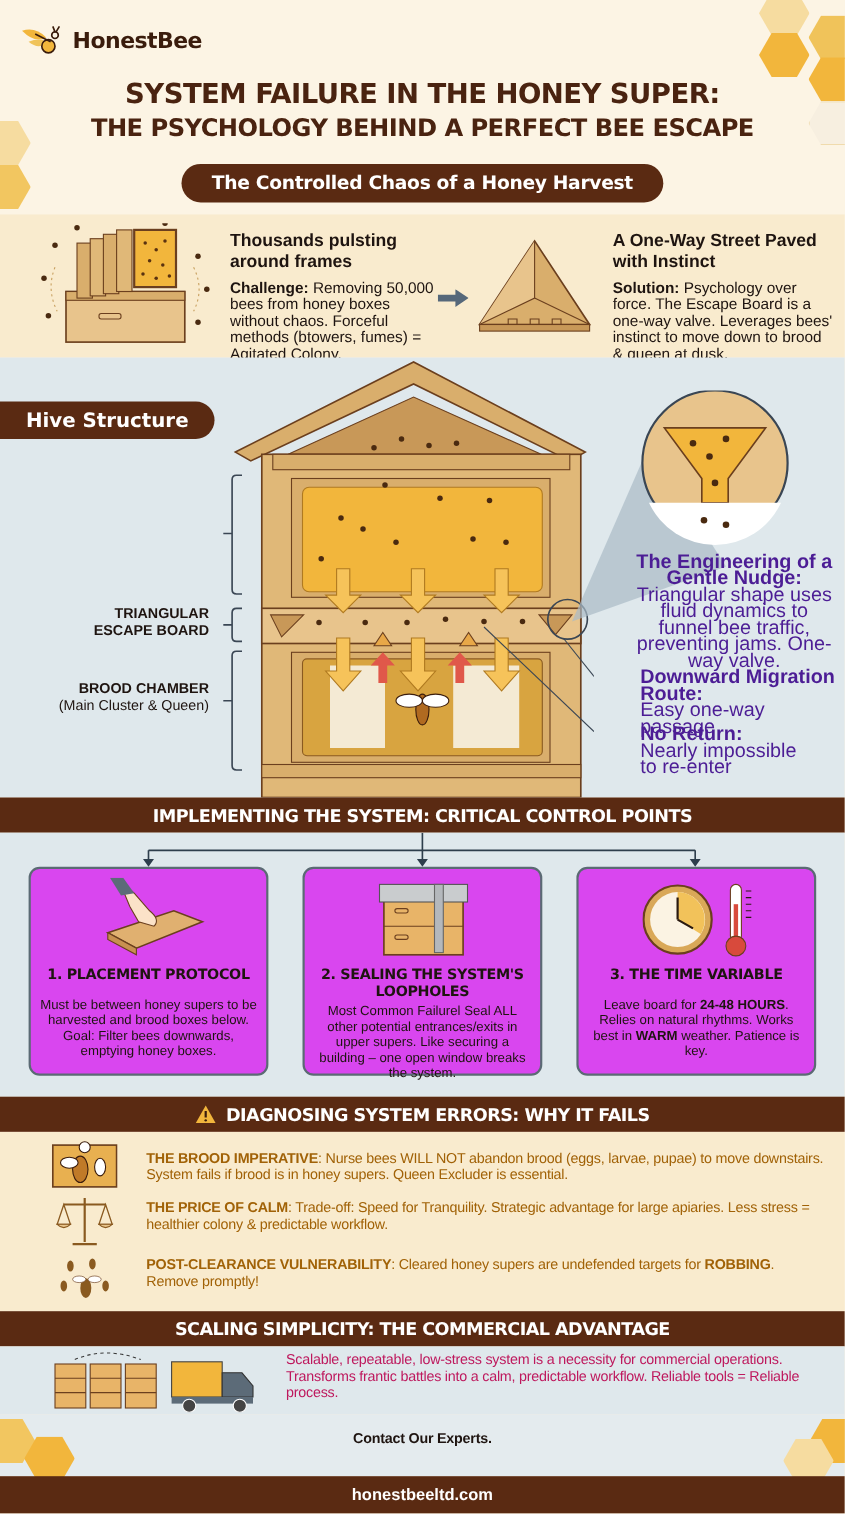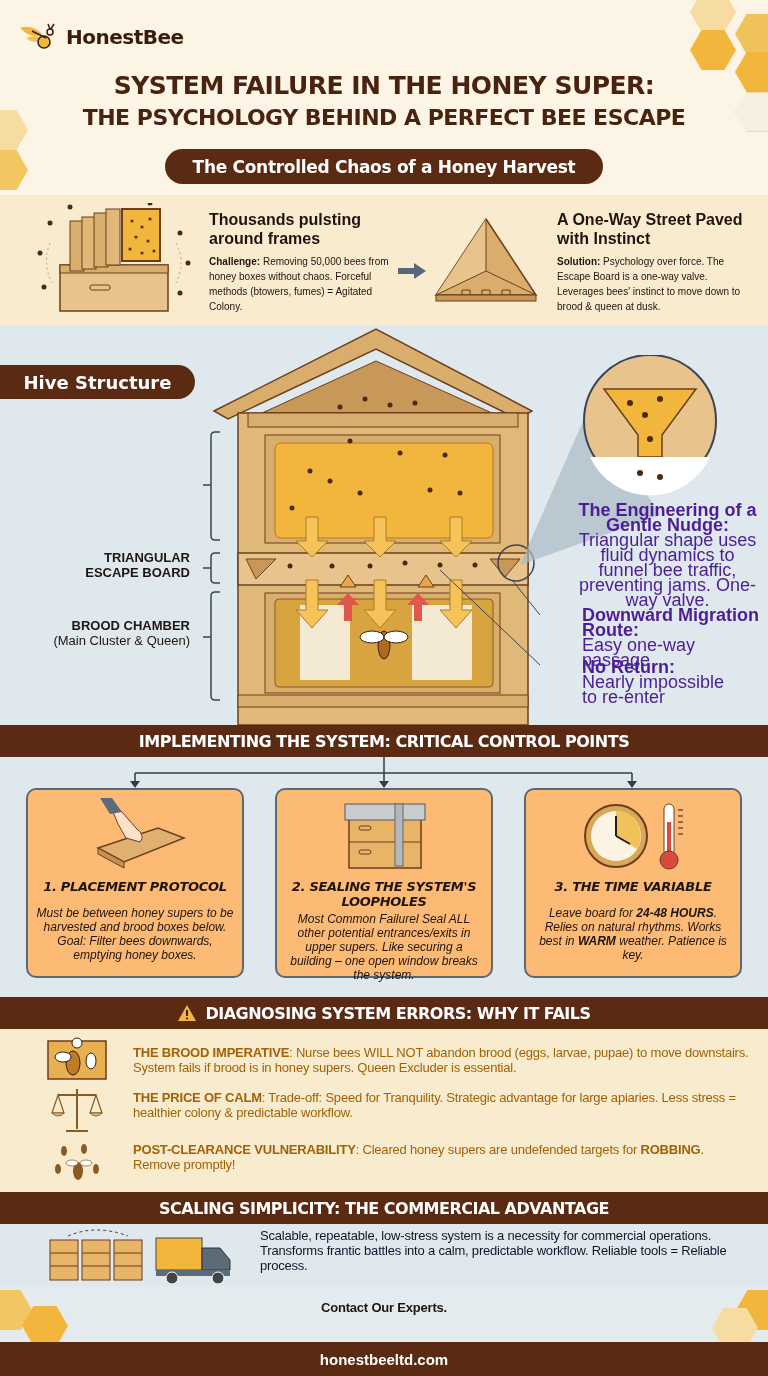--- a/index.html
+++ b/index.html
@@ -13,53 +13,53 @@
   #logo-text { font-weight: 700; font-size: 20px; color: #3a1c0c; font-family: "DejaVu Sans", sans-serif; letter-spacing: -0.5px; }
   #title { position: absolute; left: 0; top: 70px; width: 768px; text-align: center; font-family: "DejaVu Sans", sans-serif; font-weight: 700; color: #4a2310; line-height: 32px; }
   #title .l1 { font-size: 25px; letter-spacing: -0.5px; }
   #title .l2 { font-size: 22px; letter-spacing: -0.5px; }
   .pill { position: absolute; background: #5a2a12; color: #fff; font-family: "DejaVu Sans", sans-serif; font-weight: 700; border-radius: 20px; display: flex; align-items: center; justify-content: center; }
   #chaos-pill { left: 165px; top: 149px; width: 438px; height: 35px; font-size: 17px; letter-spacing: -0.3px; }
 
   
   #intro { position: absolute; left: 0; top: 195px; width: 768px; height: 130px; background: #f9ebce; }
   .ibox-title { font-weight: 700; font-size: 16px; line-height: 19px; color: #1e1410; }
-  .ibox-body { font-size: 10px; line-height: 15px; color: #1e1410; margin-top: 6px; }
+  .ibox-body { font-size: 14px; line-height: 15px; color: #1e1410; margin-top: 6px; }
   .ibox-body b { font-weight: 700; }
   #challenge { position: absolute; left: 209px; top: 15px; width: 190px; }
   #solution { position: absolute; left: 557px; top: 15px; width: 200px; }
   #arrow-mid { position: absolute; left: 398px; top: 68px; }
 
   
   #hive-section { position: absolute; left: 0; top: 325px; width: 768px; height: 400px; background: #dfe8ec; }
   #hive-pill { left: 0; top: 40px; width: 195px; height: 34px; border-radius: 0 20px 20px 0; font-size: 18px; }
   .hlabel { position: absolute; text-align: right; font-size: 13px; line-height: 15px; color: #1e1410; }
   .hlabel b { font-weight: 700; display: block; }
   .callout { position: absolute; font-size: 18px; line-height: 15px; color: #4c1d95; }
   .callout b { font-weight: 700; display: block; }
 
   
   .band { position: absolute; left: 0; width: 768px; background: #5a2a12; color: #fff; font-family: "DejaVu Sans", sans-serif; font-weight: 700; text-align: center; letter-spacing: -0.5px; display: flex; align-items: center; justify-content: center; gap: 8px; }
   #impl-band { top: 725px; height: 32px; font-size: 16px; }
   #impl-area { position: absolute; left: 0; top: 757px; width: 768px; height: 240px; background: #dfe8ec; }
-  .card { position: absolute; top: 31px; width: 218px; height: 190px; background: #fdba74; border: 2px solid #5b6a74; border-radius: 10px; text-align: center; font-style: italic; }
+  .card { position: absolute; top: 31px; width: 218px; height: 190px; background: #d946ef; border: 2px solid #5b6a74; border-radius: 10px; text-align: center; }
   .card-title { position: absolute; left: 0; width: 100%; font-family: "DejaVu Sans", sans-serif; font-weight: 700; font-size: 13px; line-height: 15px; color: #1e1410; letter-spacing: -0.3px; }
   .card-body { position: absolute; left: 6px; right: 6px; font-size: 12px; line-height: 14px; color: #1e1410; }
   .card-body b { font-weight: 700; }
 
   
   #diag-band { top: 997px; height: 32px; font-size: 16px; }
   #diag-area { position: absolute; left: 0; top: 1029px; width: 768px; height: 163px; background: #f9ebce; }
   .diag-row { position: absolute; left: 133px; width: 620px; font-size: 13px; line-height: 15px; color: #a16207; letter-spacing: -0.2px; }
   .diag-row b { font-weight: 700; }
 
   
   #scale-band { top: 1192px; height: 32px; font-size: 16px; }
   #scale-area { position: absolute; left: 0; top: 1224px; width: 768px; height: 62px; background: #dfe8ec; }
-  #scale-text { position: absolute; left: 260px; top: 4px; width: 500px; font-size: 13px; line-height: 15px; color: #0f172a; letter-spacing: -0.2px; }
+  #scale-text { position: absolute; left: 260px; top: 4px; width: 500px; font-size: 13px; line-height: 15px; color: #be185d; letter-spacing: -0.2px; }
 
   #cta-area { position: absolute; left: 0; top: 1286px; width: 768px; height: 56px; background: #e4ebee; }
   #cta-text { position: absolute; left: 0; top: 14px; width: 768px; text-align: center; font-size: 13px; line-height: 16px; color: #1e1410; letter-spacing: -0.2px; }
   #cta-text b { display: block; font-weight: 700; }
   #footer { position: absolute; left: 0; top: 1342px; width: 768px; height: 34px; background: #5a2a12; color: #fff; display: flex; align-items: center; justify-content: center; font-size: 15px; font-weight: 700; }
 </style>
 </head>
 <body>
 
 <div id="header" class="cream">

